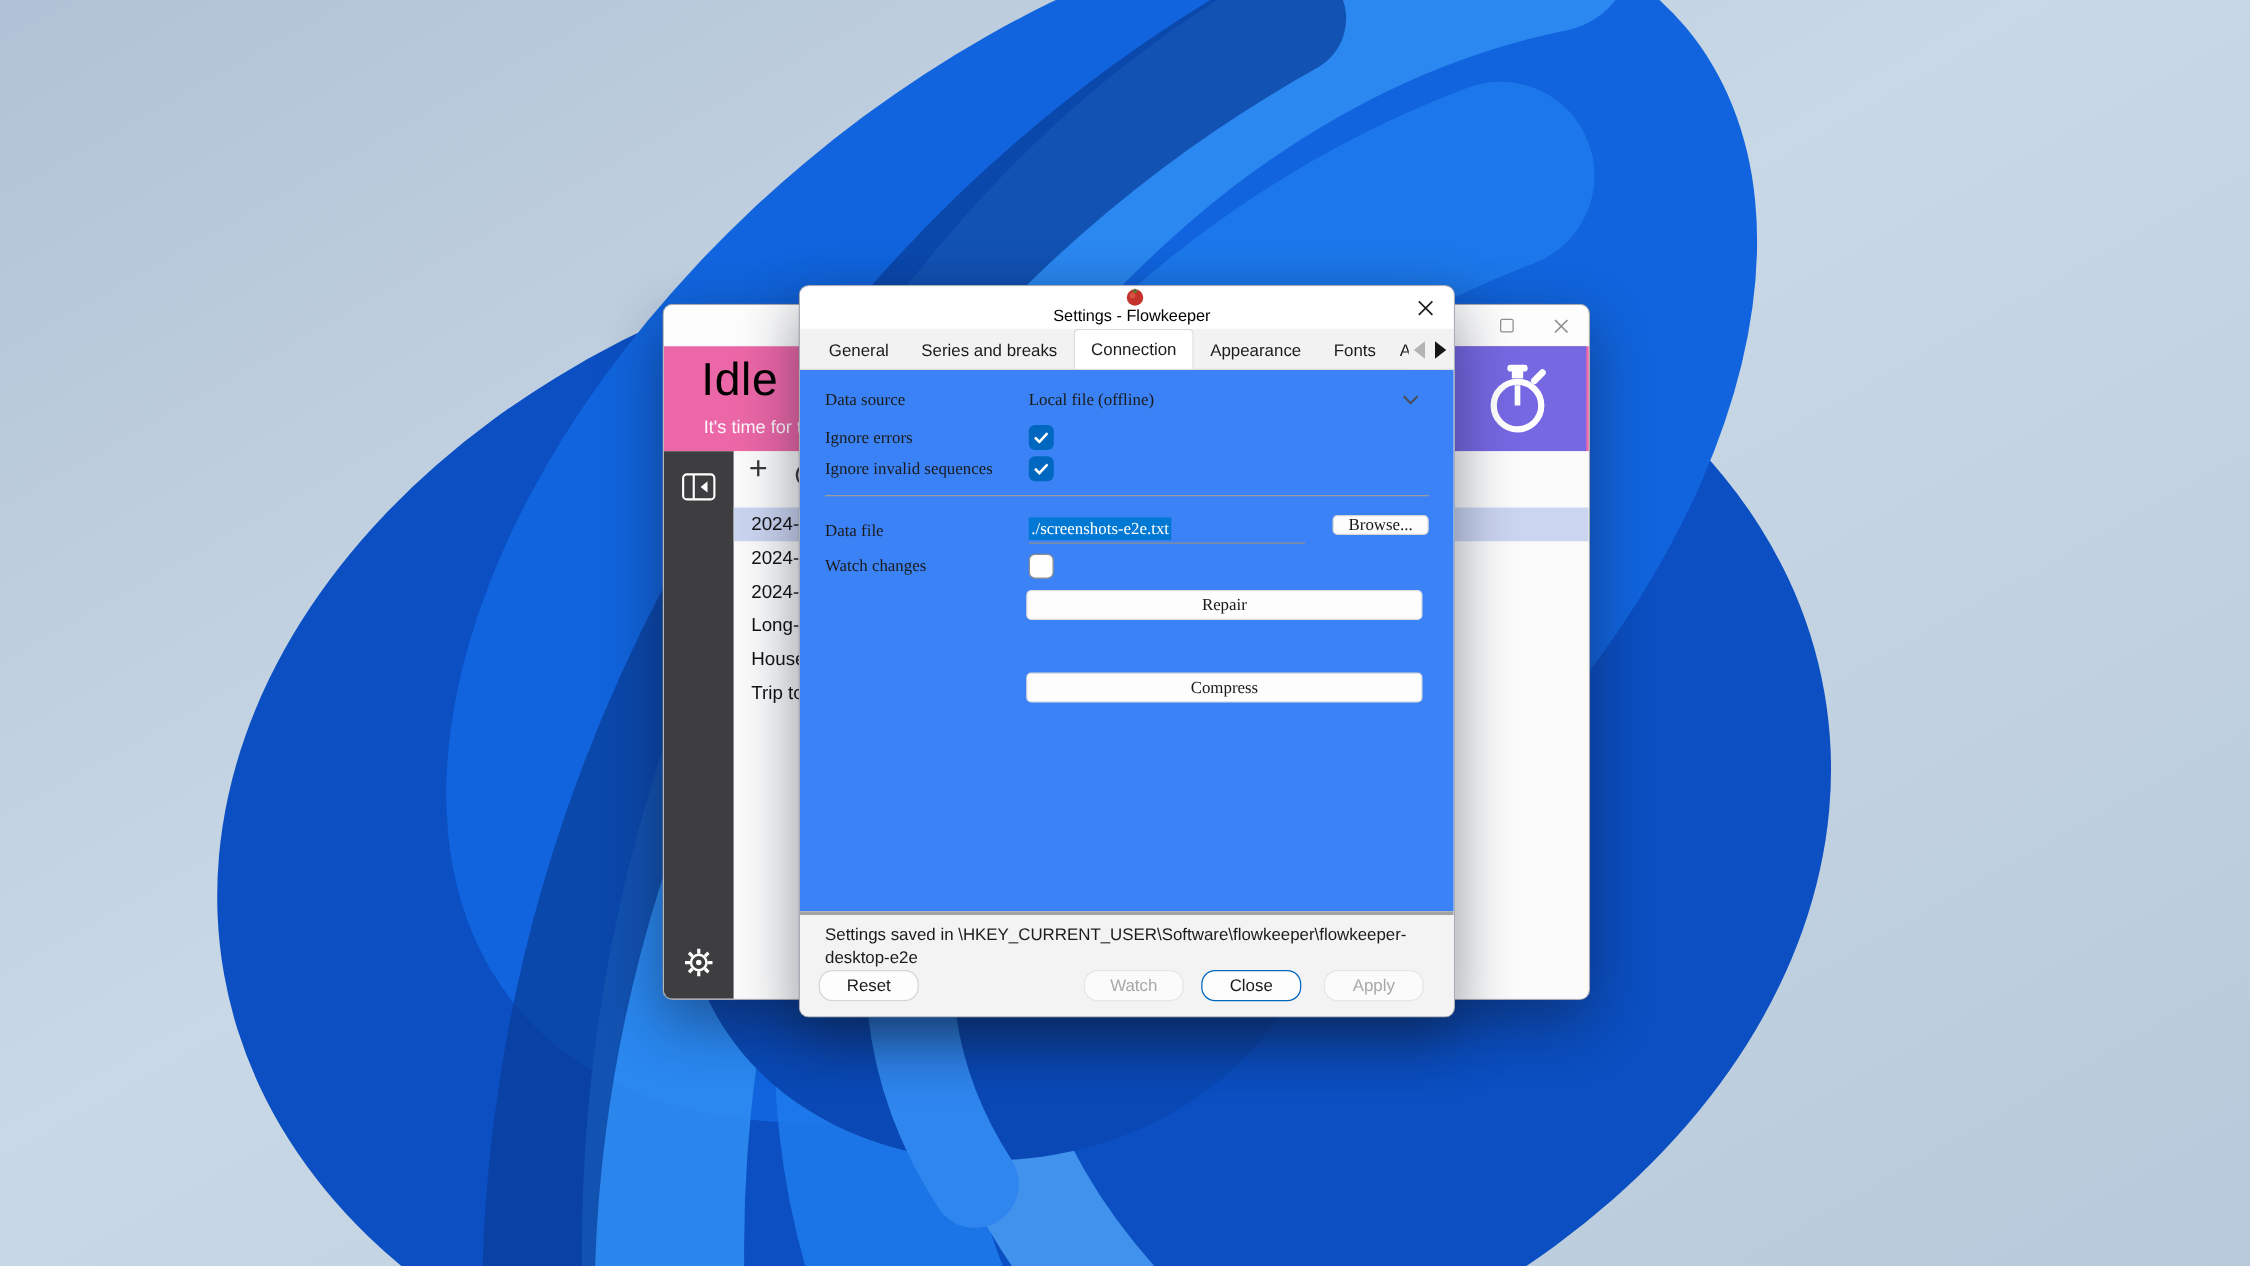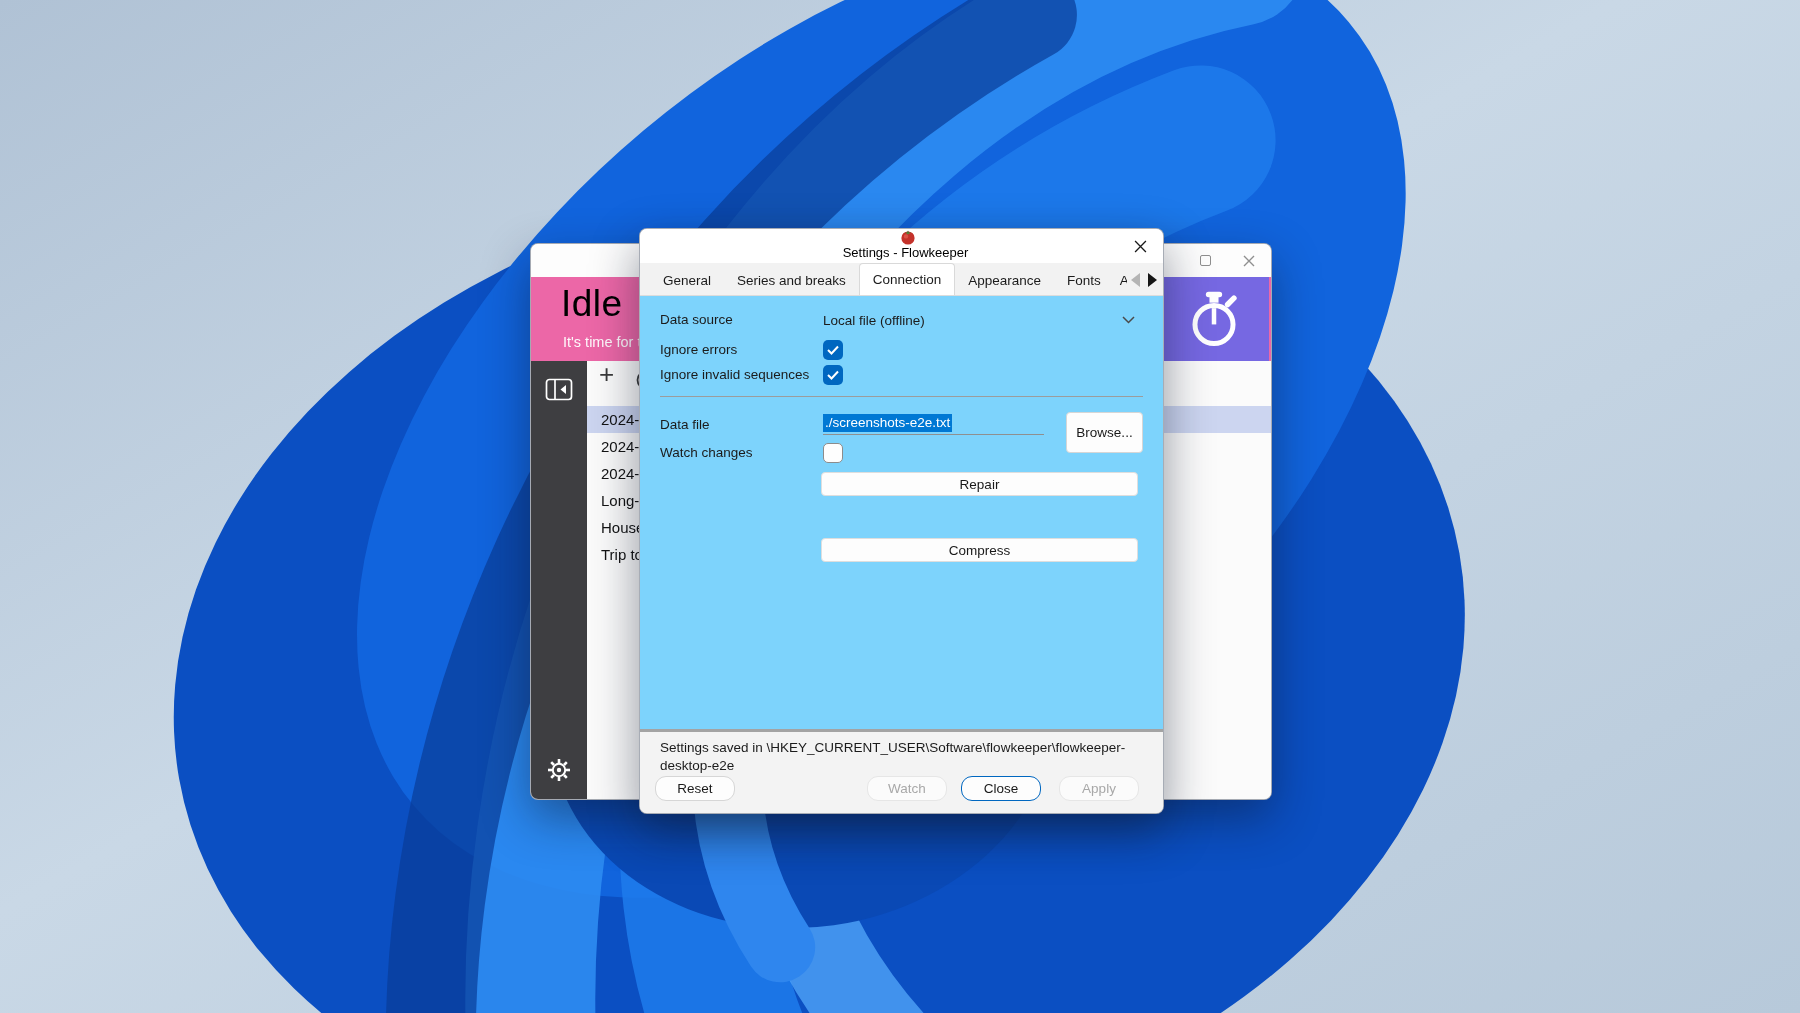--- a/index.html
+++ b/index.html
@@ -46,38 +46,38 @@
 
   .tabstrip { position:relative; height:33px; background:#f2f2f2; border-bottom:1px solid #dcdcdc; display:flex; align-items:flex-end; padding-left:10px; overflow:hidden; }
   .tab { height:29px; line-height:29px; padding:0 13px; font-size:13.5px; color:#1b1b1b; white-space:nowrap; }
   .tab.active { height:33px; line-height:32px; background:#fff; border:1px solid #d9d9d9; border-bottom:none; border-radius:4px 4px 0 0; margin-bottom:-1px; }
   .tab.clipped { width:16px; padding:0 0 0 6px; overflow:hidden; }
   .tab-arrows { position:absolute; right:6px; top:0; height:33px; display:flex; align-items:center; gap:8px; background:#f2f2f2; padding-left:4px; }
   .arr { width:0; height:0; border-top:7px solid transparent; border-bottom:7px solid transparent; }
   .arr-left  { border-right:9px solid #b4b4b4; }
   .arr-right { border-left:9px solid #161616; }
 
-  .dlg-body { position:absolute; left:0; top:67px; right:0; bottom:84px; background:#7dd3fc; }
+  .dlg-body { position:absolute; left:0; top:67px; right:0; bottom:84px; background:#3b82f6;font-family:Liberation Serif, serif; }
   .f-label { position:absolute; left:20px; font-size:13.5px; color:#1b1b1b; line-height:22px; }
   .combo { position:absolute; left:183px; width:314px; height:24px; display:flex; align-items:center; }
   .combo-value { font-size:13.5px; color:#1b1b1b; flex:1; }
   .chevron { margin-right:2px; }
 
   .cb { position:absolute; left:183px; width:20px; height:20px; border-radius:5px; }
   .cb.on { background:#0067c0; display:flex; align-items:center; justify-content:center; }
   .cb.off { background:#fefefe; border:1px solid #8c8c8c; }
 
   .sep { position:absolute; left:20px; right:20px; height:1px; background:#9c9c9c; }
 
   .line-input { position:absolute; left:183px; width:221px; height:22px; border-bottom:1px solid #8f8f8f; font-size:13.5px; line-height:20px; white-space:nowrap; }
   .sel-text { background:#0078d4; color:#fff; padding:1px 2px 2px 2px; }
 
   .btn { display:flex; align-items:center; justify-content:center; font-size:13.5px; color:#1a1a1a;
          background:#fdfdfd; border:1px solid #d6d6d6; border-radius:4px; }
-  .browse-btn { position:absolute; left:426px; width:77px; height:41px; }
+  .browse-btn { position:absolute; left:426px; width:77px; height:16px; }
   .wide-btn { position:absolute; left:181px; width:317px; height:24px; border-color:#dedede; }
 
   .statusbar { position:absolute; left:0; right:0; bottom:0; height:84px; background:#f3f3f3; border-top:3px solid #a3a3a3; }
   .status-text { position:absolute; left:20px; top:7px; width:480px; font-size:13.5px; line-height:18px; color:#1b1b1b; }
   .dlg-btn { position:absolute; bottom:12px; height:25px; width:80px;border-radius:11px; }
   .btn-reset { left:15px; }
   .btn-save  { right:216px; color:#a8a8a8; border-color:#e6e6e6; background:#fbfbfb; }
   .btn-close { right:122px; border:1.6px solid #0067c0; font-weight:400;margin-top:33px; }
   .btn-apply { right:24px; color:#a8a8a8; border-color:#e6e6e6; background:#fbfbfb; }
 </style>

